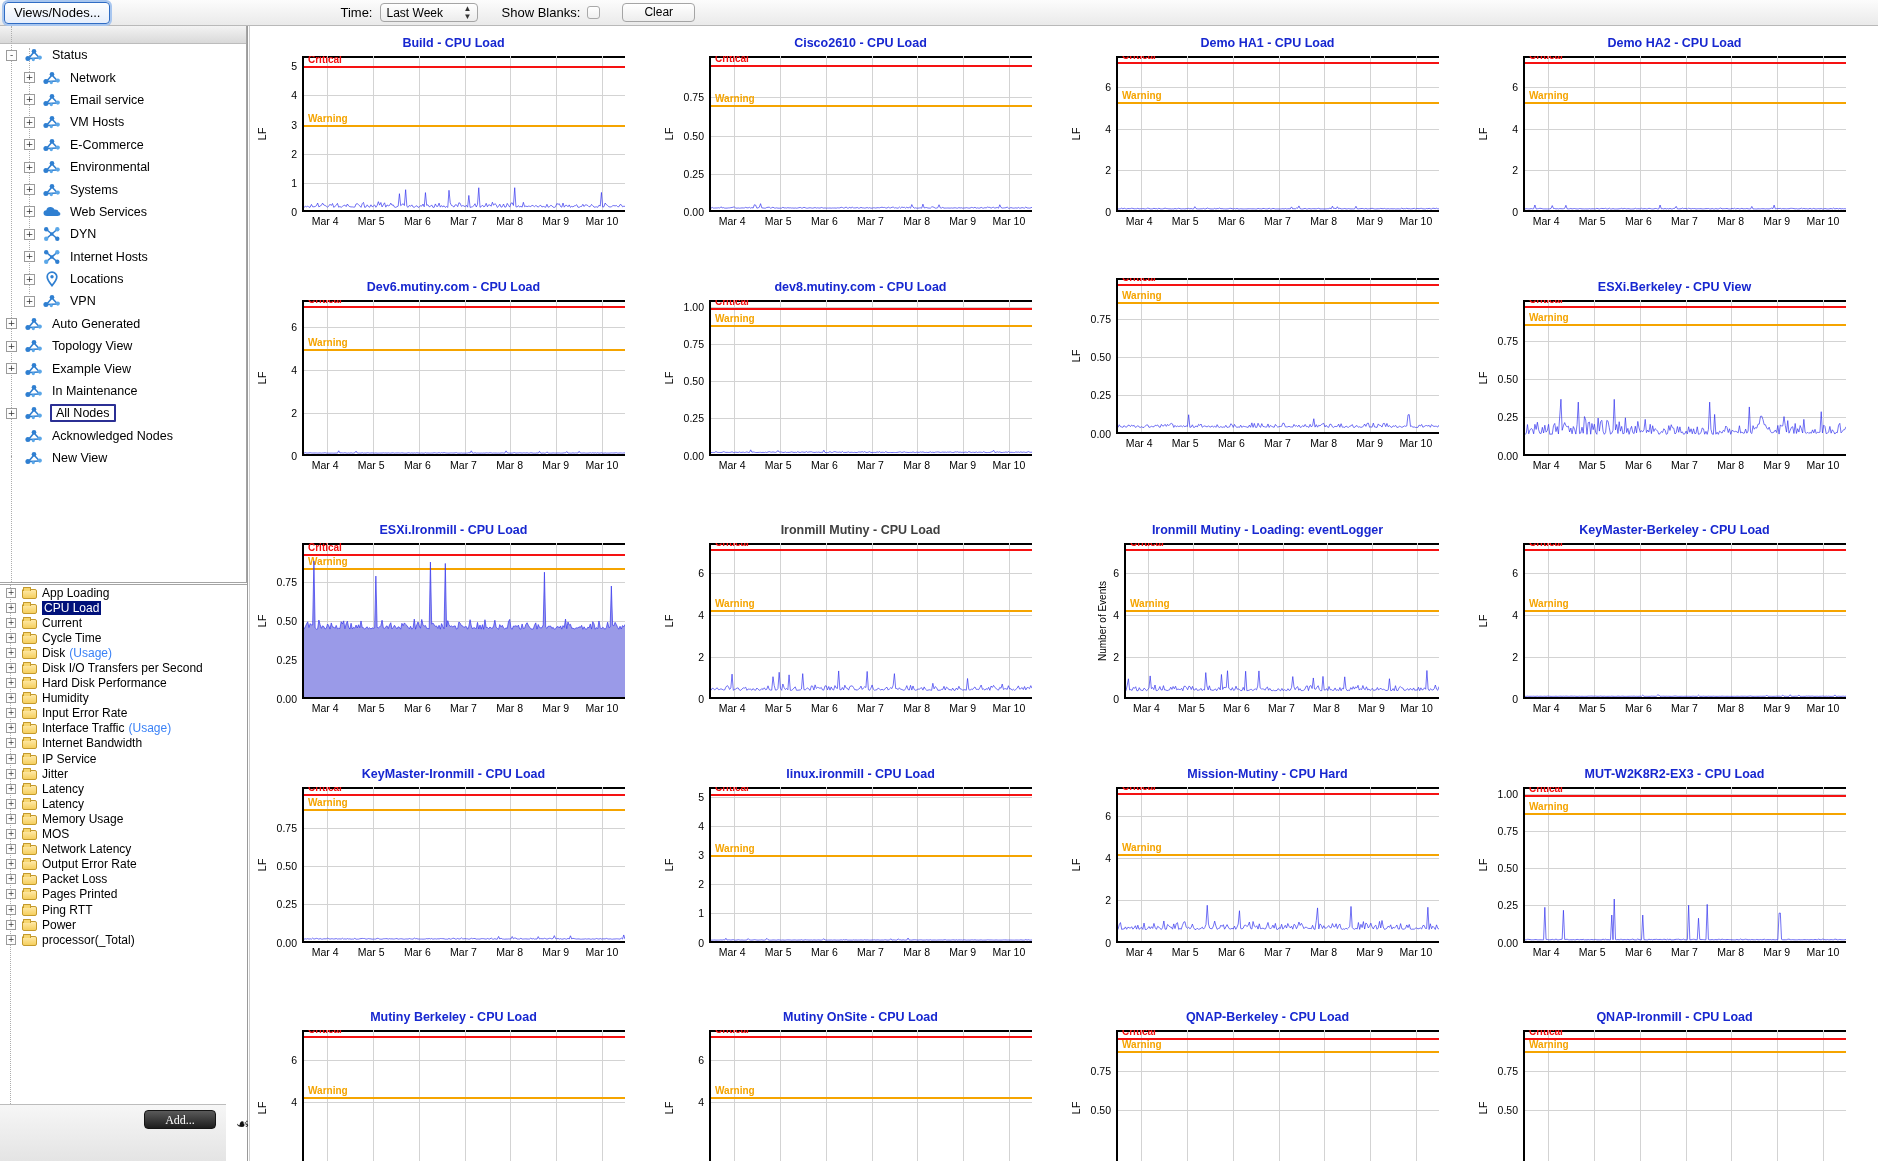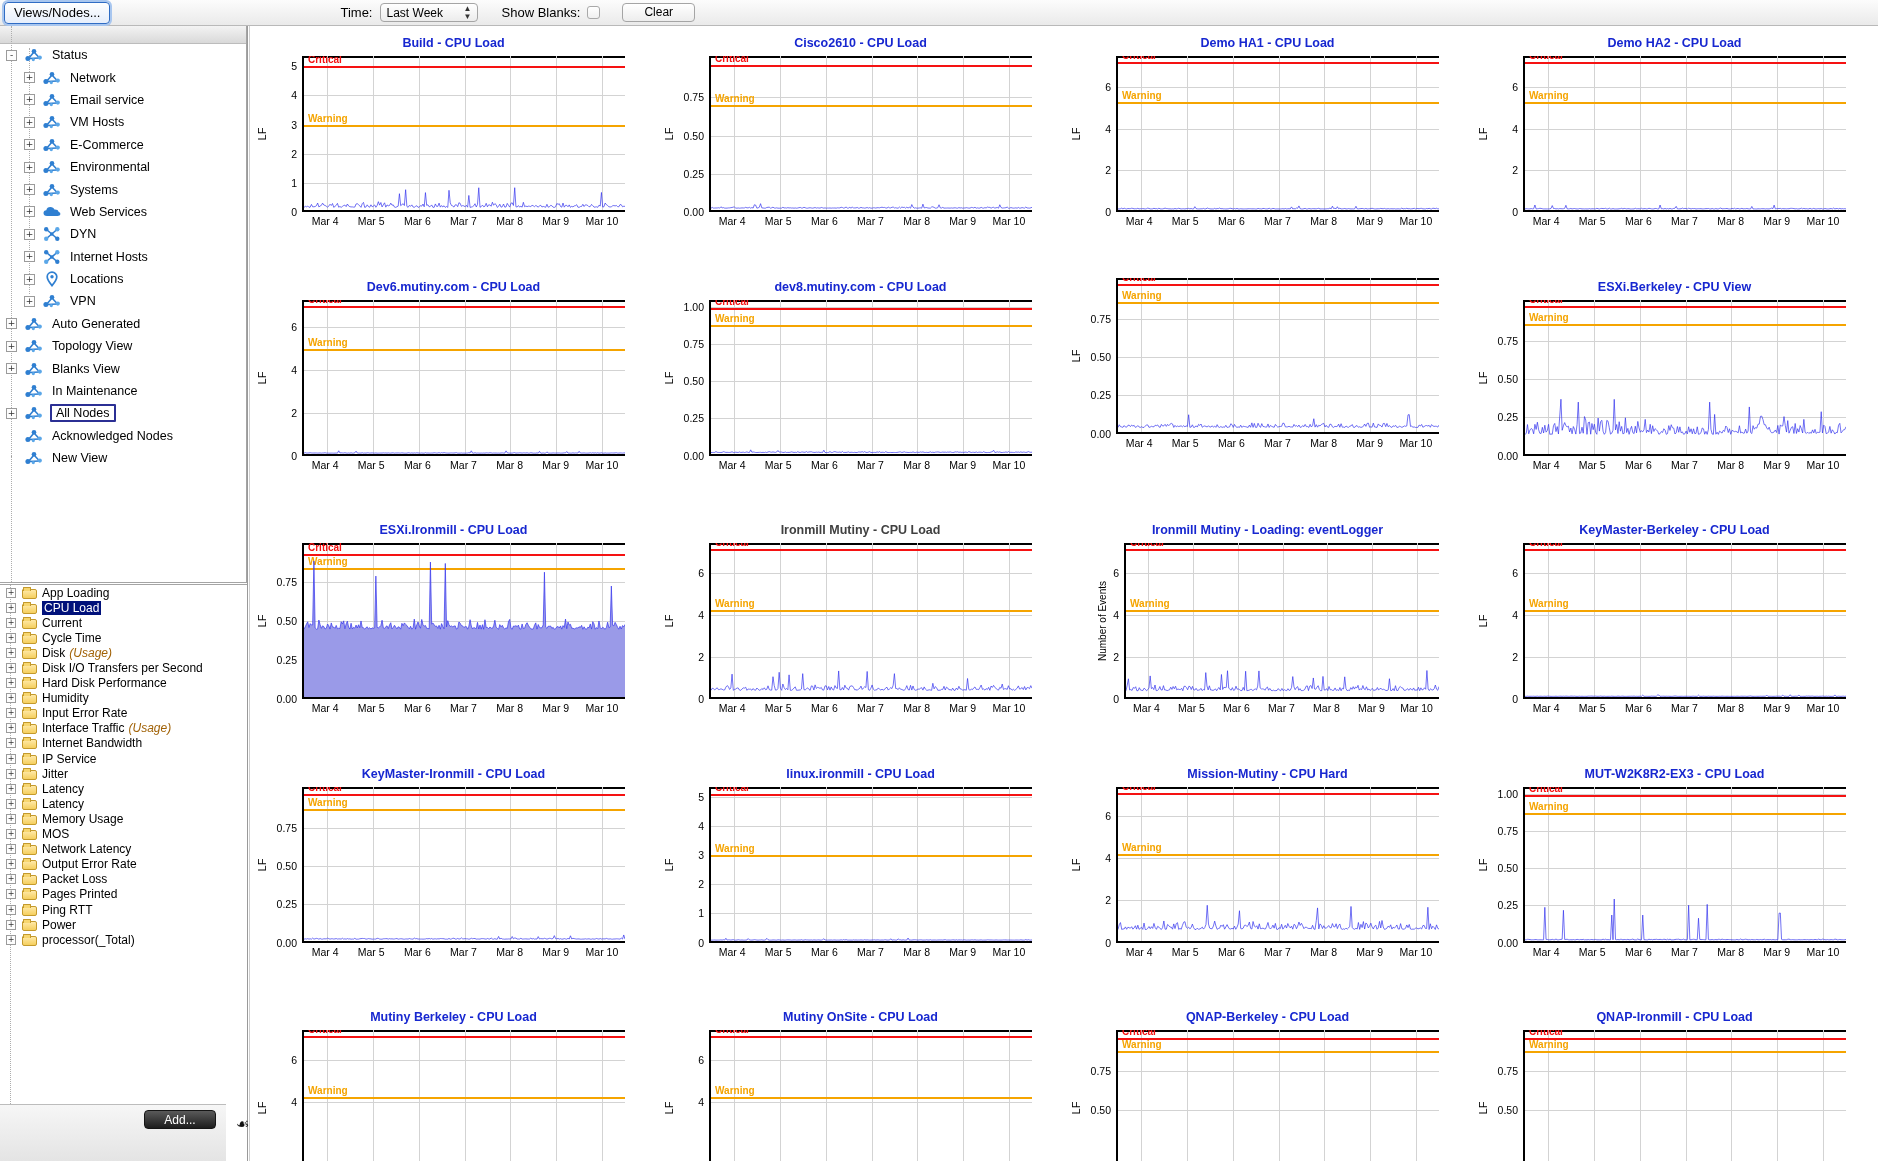--- a/index.html
+++ b/index.html
@@ -145,25 +145,26 @@
     content: ""; position: absolute; left: 0; top: -3px; width: 6px; height: 3px;
     background: #f7d66f; border: 1px solid #c49a2c; border-bottom: none;
     border-radius: 1px 1px 0 0;
   }
   .folder-label { }
   .folder-row.selected {
     }
   .folder-row.selected .folder-label {
     background: #00117a; color: #fff; padding: 0 2px;
   }
-  .usage { color: #a16207; font-style: italic; }
+  .usage { color: #3b82f6; }
   #add-bar {
     position: absolute; left: 0; top: 1078px; width: 226px; height: 57px;
     background: linear-gradient(#f6f6f6, #e4e4e4);
     border-top: 1px solid #bcbcbc;
+    font-family: Liberation Serif, serif;
   }
   #add-btn {
     position: absolute; right: 10px; top: 5px;
     width: 72px; height: 19px;
     background: linear-gradient(#5a5a5a, #1d1d1d);
     border: 1px solid #151515; border-radius: 4px;
     color: #fff; font-size: 12px; text-align: center; line-height: 18px;
   }
   #cursor-hand {
     position: absolute; left: 236px; top: 1090px;
@@ -449,21 +450,21 @@
           <span class="twisty">+</span>
           <span class="node-icon"><svg width="20" height="16" viewBox="0 0 20 16">
               <line x1="4.5" y1="11.5" x2="10" y2="5" stroke="#2f7fd1" stroke-width="1.6"></line>
               <line x1="10" y1="5" x2="15.5" y2="11" stroke="#2f7fd1" stroke-width="1.6"></line>
               <line x1="4.5" y1="11.5" x2="15.5" y2="11" stroke="#2f7fd1" stroke-width="1.4"></line>
               <circle cx="10" cy="4.2" r="2.3" fill="#2f7fd1"></circle>
               <circle cx="3.9" cy="11.6" r="2.5" fill="#2f7fd1"></circle>
               <circle cx="15.8" cy="10.6" r="2.1" fill="#5ba7e8"></circle>
               <circle cx="9.3" cy="12.6" r="1.6" fill="#5ba7e8"></circle>
             </svg></span>
-          <span class="tree-label">Blanks View</span>
+          <span class="tree-label">Example View</span>
         </div>
         <div class="tree-row lv0">
           <span class="twisty none">·</span>
           <span class="node-icon"><svg width="20" height="16" viewBox="0 0 20 16">
               <line x1="4.5" y1="11.5" x2="10" y2="5" stroke="#2f7fd1" stroke-width="1.6"></line>
               <line x1="10" y1="5" x2="15.5" y2="11" stroke="#2f7fd1" stroke-width="1.6"></line>
               <line x1="4.5" y1="11.5" x2="15.5" y2="11" stroke="#2f7fd1" stroke-width="1.4"></line>
               <circle cx="10" cy="4.2" r="2.3" fill="#2f7fd1"></circle>
               <circle cx="3.9" cy="11.6" r="2.5" fill="#2f7fd1"></circle>
               <circle cx="15.8" cy="10.6" r="2.1" fill="#5ba7e8"></circle>

